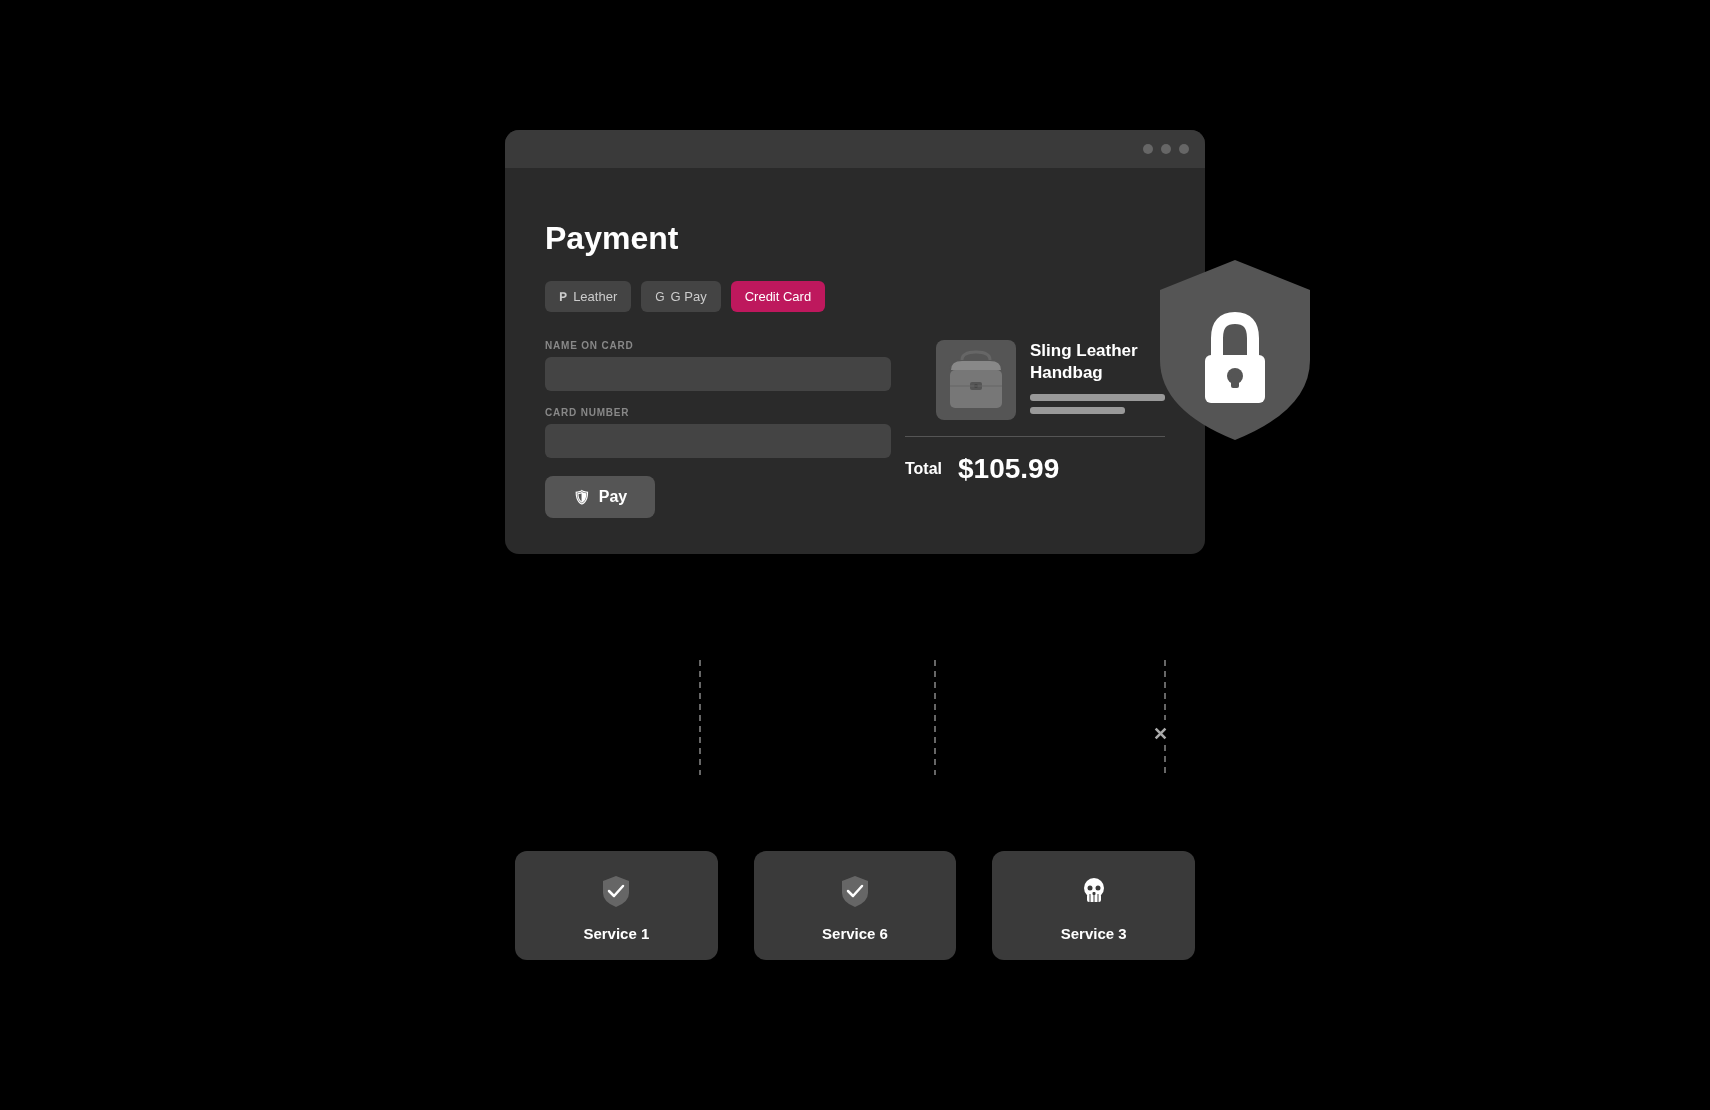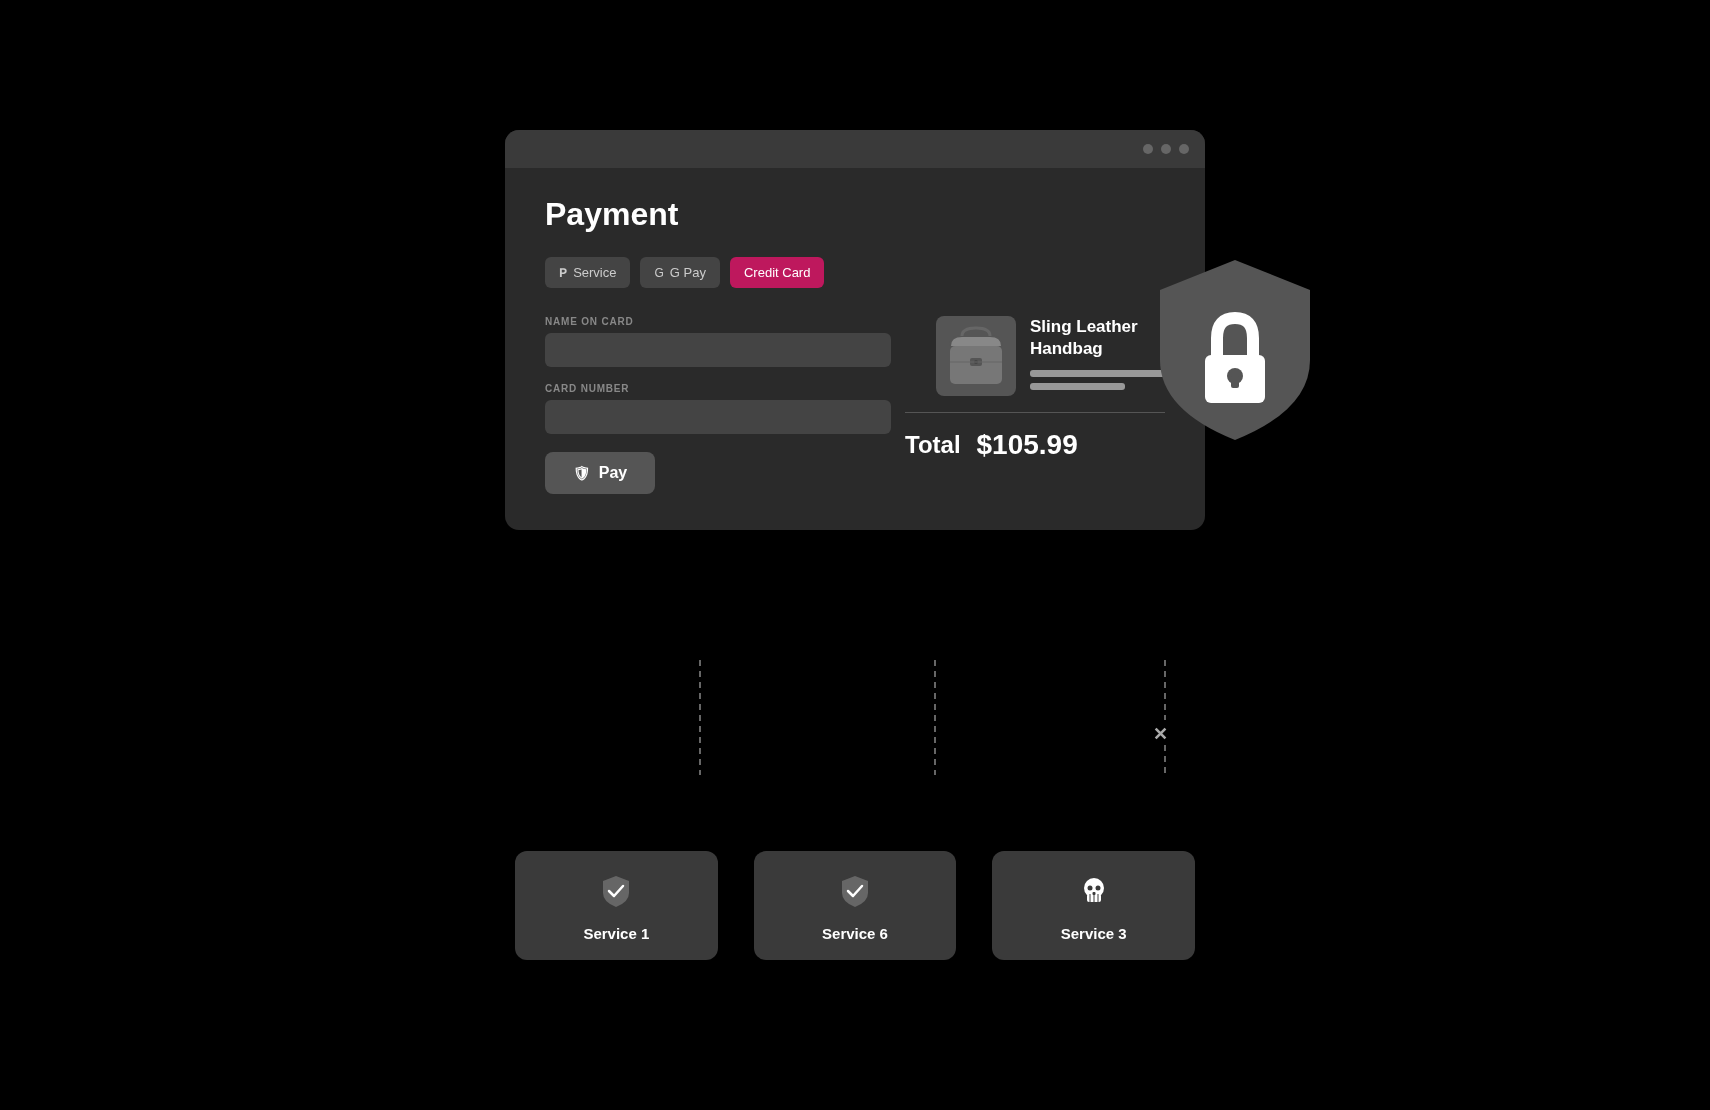--- a/index.html
+++ b/index.html
@@ -50,20 +50,21 @@
 
     .browser-dot {
       width: 10px;
       height: 10px;
       border-radius: 50%;
       background: #666;
     }
 
     .browser-content {
       padding: 28px 40px 36px 40px;
+      margin-top: 24px;
     }
 
     
     .payment-title {
       font-size: 32px;
       font-weight: 700;
       color: #fff;
       margin-bottom: 24px;
     }
 
@@ -218,21 +219,21 @@
       margin: 16px 0;
     }
 
     .total-row {
       display: flex;
       align-items: center;
       gap: 16px;
     }
 
     .total-label {
-      font-size: 24px;
+      font-size: 16px;
       font-weight: 700;
       color: #fff;
     }
 
     .total-amount {
       font-size: 28px;
       font-weight: 700;
       color: #fff;
     }
 
@@ -325,21 +326,21 @@
         <div class="browser-dot"></div>
       </div>
     </div>
 
     <div class="browser-content">
       <h1 class="payment-title">Payment</h1>
 
       <div class="payment-methods">
         <button class="payment-btn">
           <span class="payment-btn-icon">𝐏</span>
-          <span>Service</span>
+          <span>Leather</span>
         </button>
         <button class="payment-btn">
           <span class="payment-btn-icon">G</span>
           <span>G Pay</span>
         </button>
         <button class="payment-btn active">
           <span>Credit Card</span>
         </button>
       </div>
 

